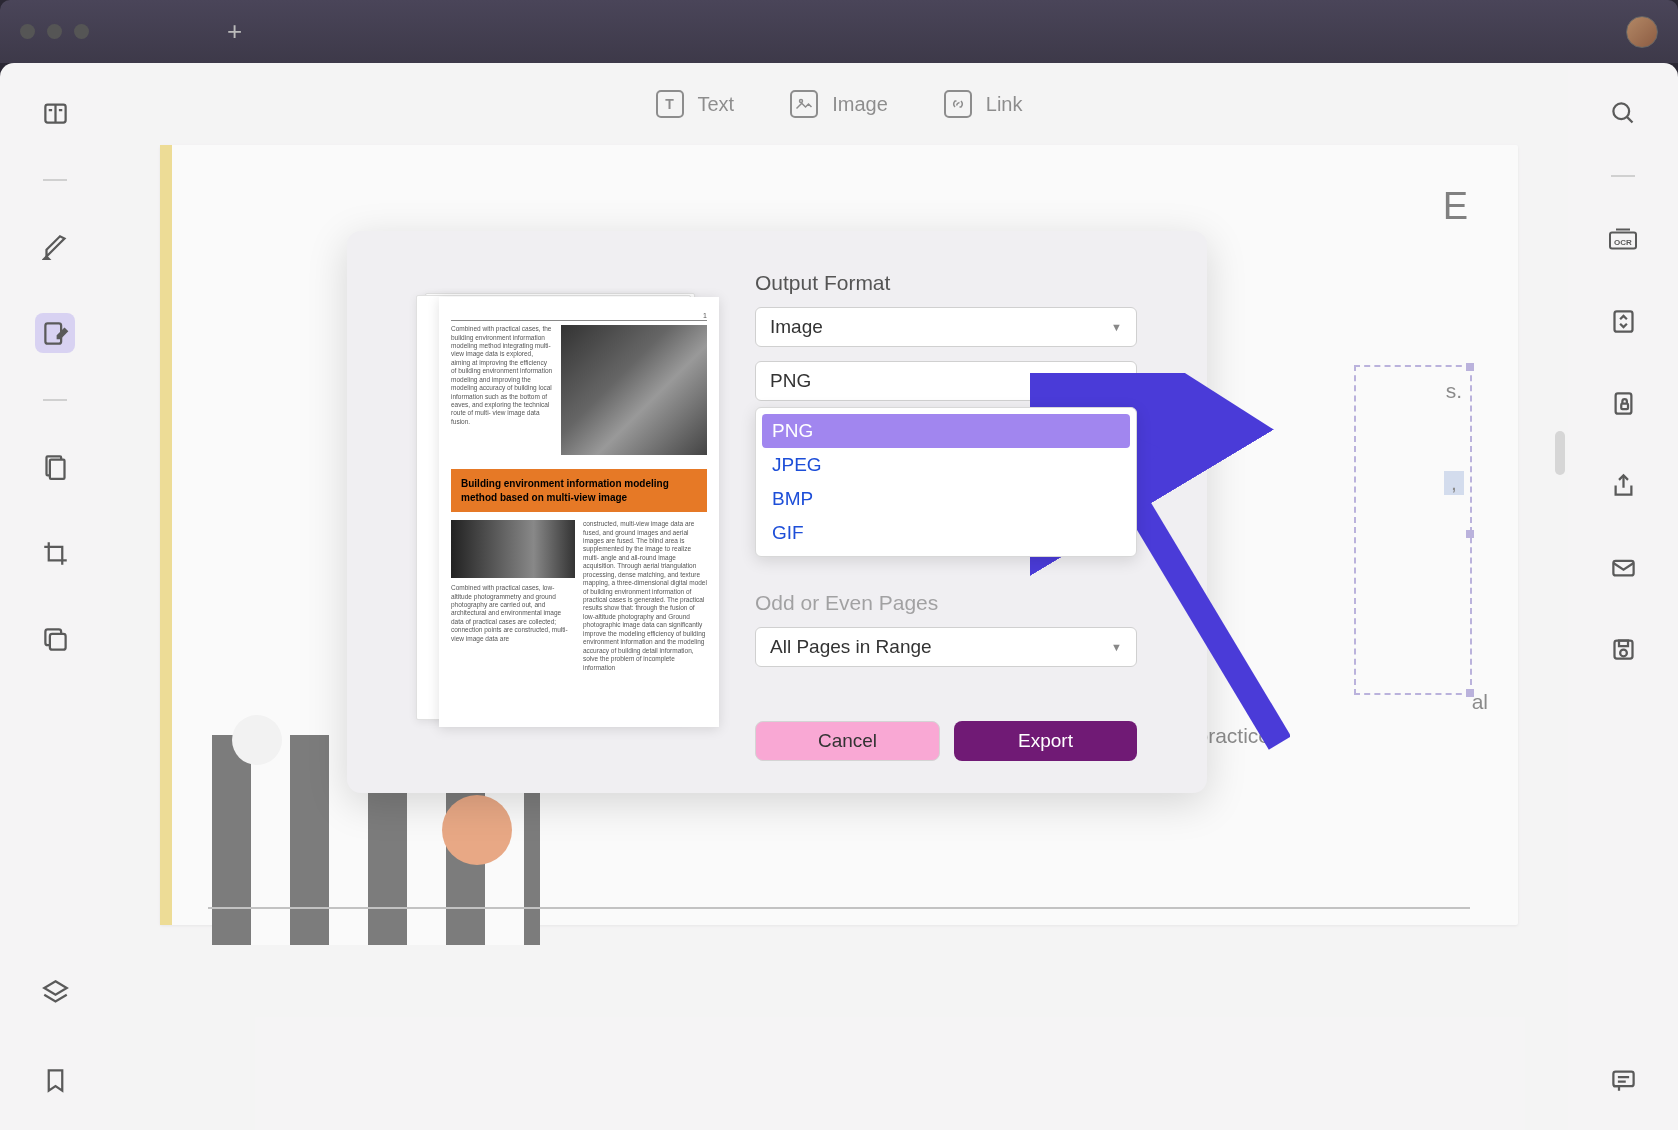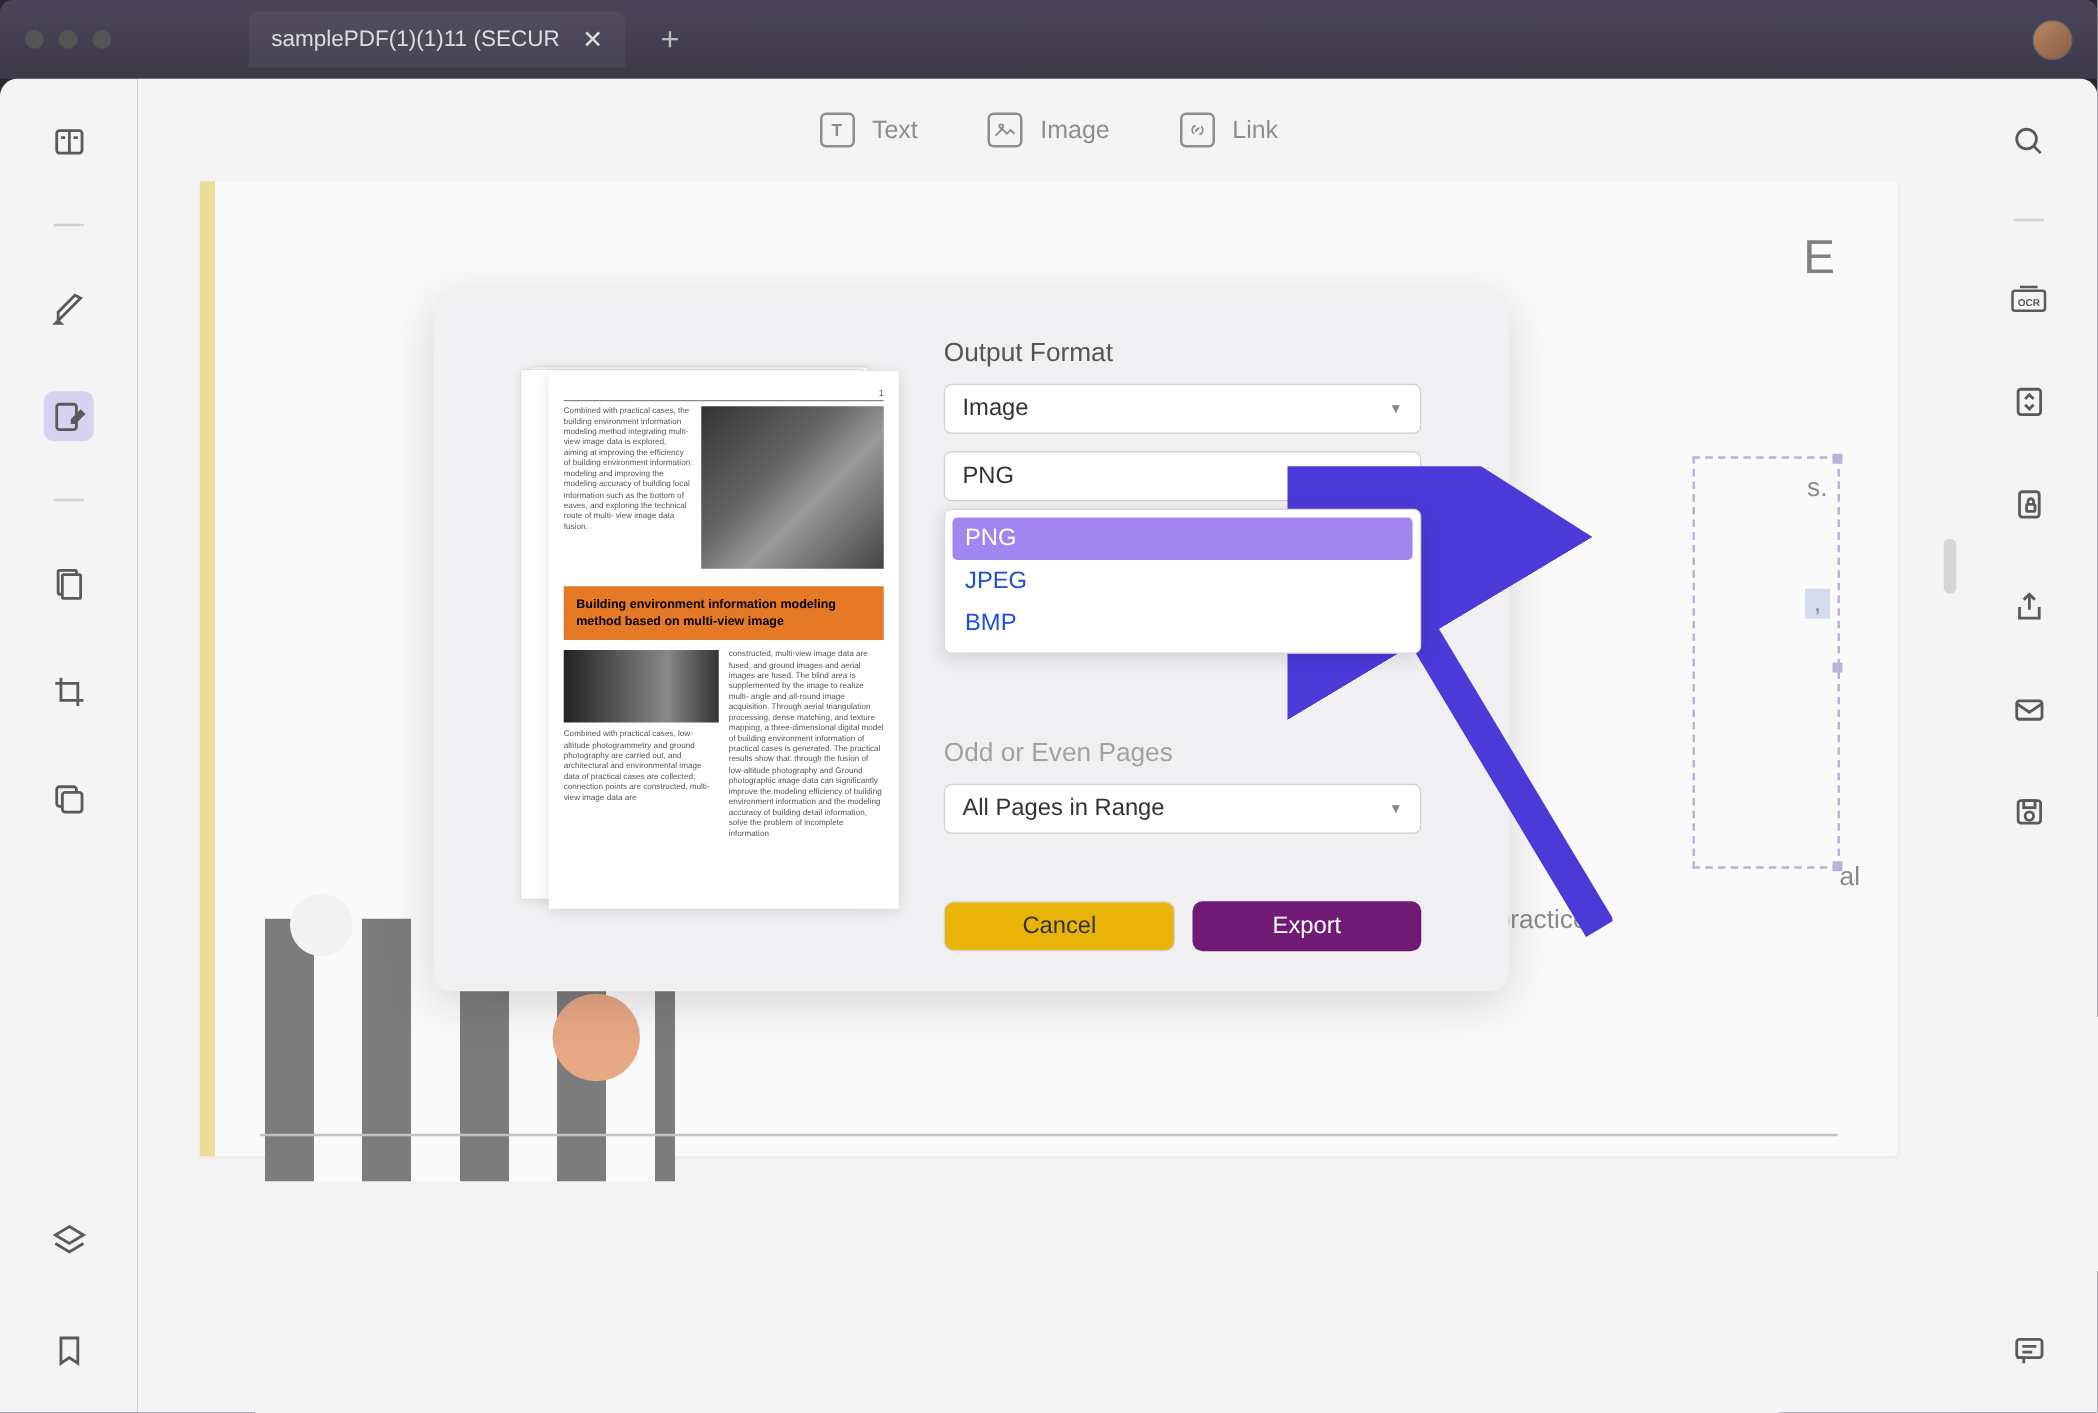--- a/index.html
+++ b/index.html
@@ -64,45 +64,41 @@
     .select .caret { font-size: 11px; color: #888; }
     .select.open .caret { transform: rotate(180deg); }
 
     .dropdown-list { position: absolute; top: 176px; left: 408px; width: 382px; background: #fff; border: 1px solid #d8d8d8; border-radius: 6px; padding: 6px; box-shadow: 0 4px 16px rgba(0,0,0,0.12); z-index: 10; }
     .dropdown-item { height: 34px; display: flex; align-items: center; padding: 0 10px; font-size: 19px; color: #1d4ed8; border-radius: 4px; }
     .dropdown-item.selected { background: #a186ef; color: #fff; }
 
     .dialog-section-below { position: absolute; top: 360px; left: 408px; width: 382px; }
     .dialog-buttons { position: absolute; bottom: 32px; left: 408px; width: 382px; display: flex; gap: 14px; }
     .btn { flex: 1; height: 40px; border-radius: 8px; display: flex; align-items: center; justify-content: center; font-size: 19px; }
-    .btn-cancel { background: #eab308; border: 1px solid #d4d4d4; color: #333; }
+    .btn-cancel { background: #f9a8d4; border: 1px solid #d4d4d4; color: #333; }
     .btn-export { background: #701a75; color: #fff; }
 
     
     .arrow-svg { position: absolute; top: 310px; left: 920px; pointer-events: none; }
 
     .scrollbar-thumb { position: absolute; right: 3px; top: 368px; width: 10px; height: 44px; background: #bdbdbd; border-radius: 5px; }
 
     .doc-sel-box { position:absolute; right:46px; top:220px; width:118px; height:330px; border:2px dashed #8b7cc8; }
     .doc-sel-handle { position:absolute; width:8px; height:8px; background:#8b7cc8; }
 
     svg { display: block; }
   </style>
 </head>
 <body>
 
 <div class="titlebar">
   <div class="traffic-lights">
     <div class="traffic-light"></div>
     <div class="traffic-light"></div>
     <div class="traffic-light"></div>
-  </div>
-  <div class="tab">
-    <span>samplePDF(1)(1)11 (SECUR</span>
-    <span class="tab-close">✕</span>
   </div>
   <div class="new-tab">+</div>
   <div class="avatar"></div>
 </div>
 
 <div class="main">
 
   <div class="sidebar-left">
     <div class="tool-icon">
       <svg width="27" height="27" viewBox="0 0 24 24" fill="none" stroke="#5a5a5a" stroke-width="2">
@@ -246,20 +242,21 @@
         <div class="select open">
           <span>PNG</span>
           <span class="caret">▼</span>
         </div>
       </div>
 
       <div class="dropdown-list">
         <div class="dropdown-item selected">PNG</div>
         <div class="dropdown-item">JPEG</div>
         <div class="dropdown-item">BMP</div>
+        <div class="dropdown-item">GIF</div>
       </div>
 
       <div class="dialog-section-below">
         <div class="form-label" style="opacity:0.5;">Odd or Even Pages</div>
         <div class="select">
           <span>All Pages in Range</span>
           <span class="caret">▼</span>
         </div>
       </div>
 

